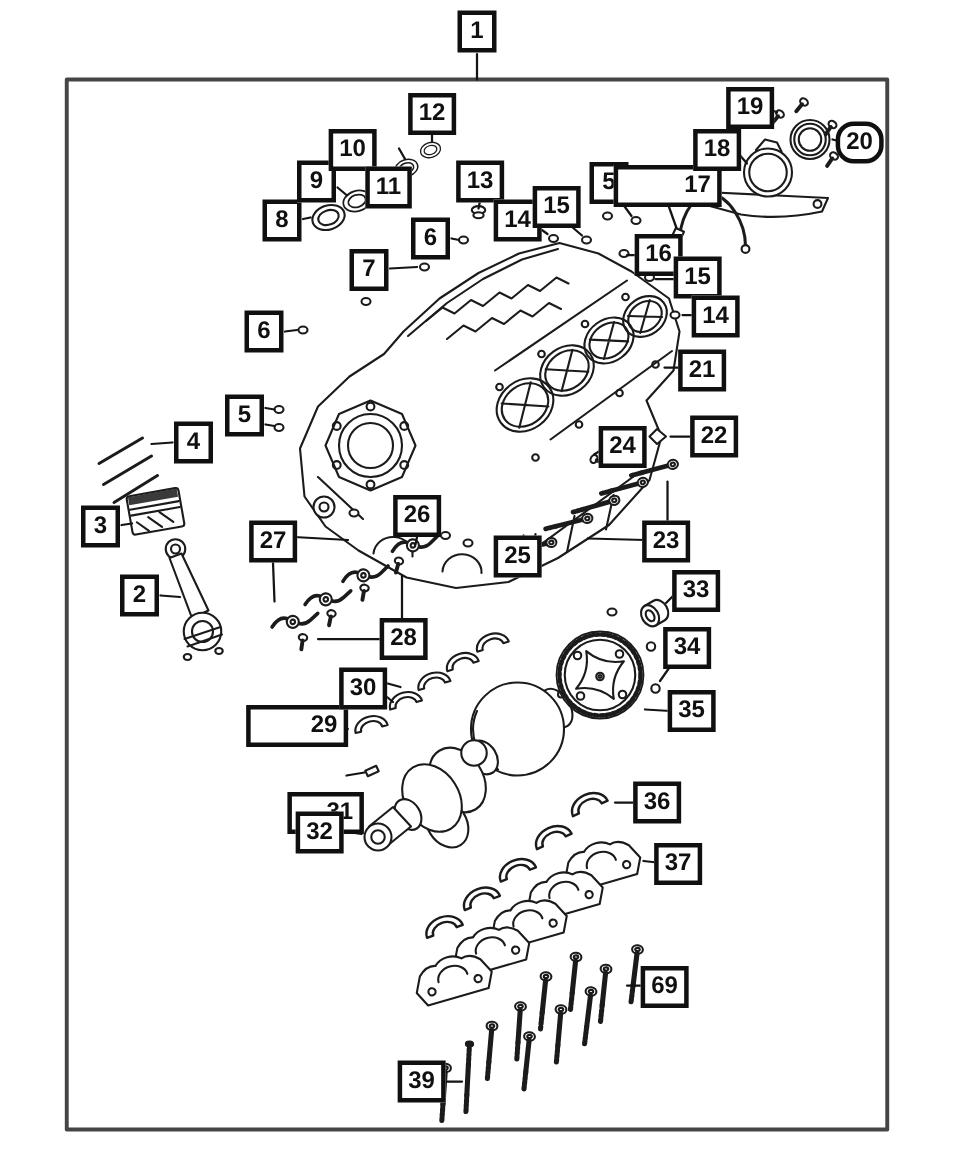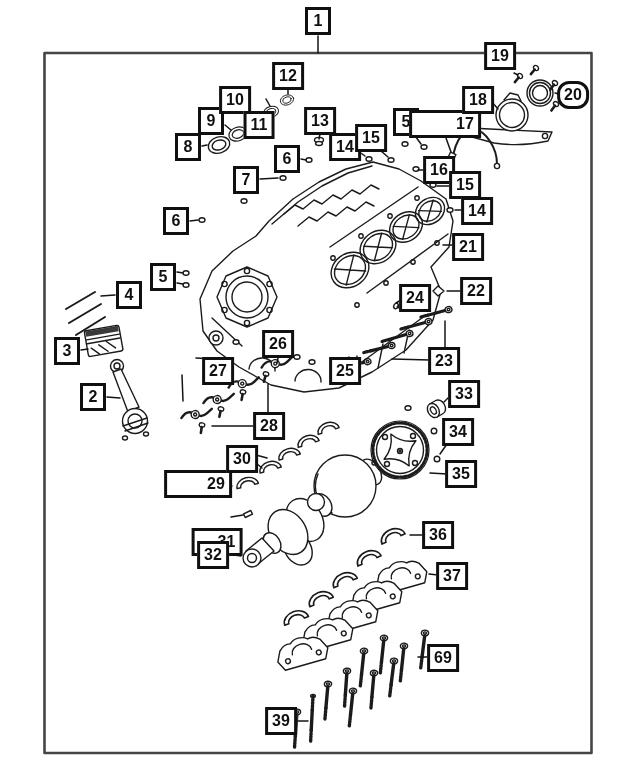--- a/index.html
+++ b/index.html
@@ -371,30 +371,30 @@
       <div class="callout" style="left: 259px; top: 86px; margin-top: 39px;">11</div>
       <div class="callout" style="left: 288px; top: 76px;">12</div>
       <div class="callout" style="left: 320px; top: 121px;">13</div>
       <div class="callout" style="left: 345px; top: 147px;">14</div>
       <div class="callout" style="left: 371px; top: 138px;">15</div>
       <div class="callout" style="left: 406px; top: 122px;">5</div>
       <div class="callout" style="left: 445px; top: 124px; padding-left: 44px;">17</div>
       <div class="callout" style="left: 439px; top: 170px;">16</div>
       <div class="callout" style="left: 465px; top: 185px;">15</div>
       <div class="callout" style="left: 477px; top: 211px;">14</div>
-      <div class="callout" style="left: 500px; top: 56px;">19</div>
+      <div class="callout" style="left: 500px; top: 72px;">19</div>
       <div class="callout" style="left: 478px; top: 100px;">18</div>
       <div class="callout" style="left: 573px; top: 95px; border-radius: 12px;">20</div>
       <div class="callout" style="left: 468px; top: 247px;">21</div>
       <div class="callout" style="left: 476px; top: 291px;">22</div>
       <div class="callout" style="left: 415px; top: 298px;">24</div>
       <div class="callout" style="left: 444px; top: 361px;">23</div>
       <div class="callout" style="left: 345px; top: 371px;">25</div>
       <div class="callout" style="left: 278px; top: 344px;">26</div>
-      <div class="callout" style="left: 182px; top: 371px; margin-left: 36px;">27</div>
+      <div class="callout" style="left: 182px; top: 361px;">27</div>
       <div class="callout" style="left: 269px; top: 426px;">28</div>
       <div class="callout" style="left: 198px; top: 484px; padding-left: 40px;">29</div>
       <div class="callout" style="left: 242px; top: 459px;">30</div>
       <div class="callout" style="left: 217px; top: 542px; padding-left: 23px;">31</div>
       <div class="callout" style="left: 213px; top: 555px;">32</div>
       <div class="callout" style="left: 464px; top: 394px;">33</div>
       <div class="callout" style="left: 458px; top: 432px;">34</div>
       <div class="callout" style="left: 461px; top: 474px;">35</div>
       <div class="callout" style="left: 438px; top: 535px;">36</div>
       <div class="callout" style="left: 452px; top: 576px;">37</div>

